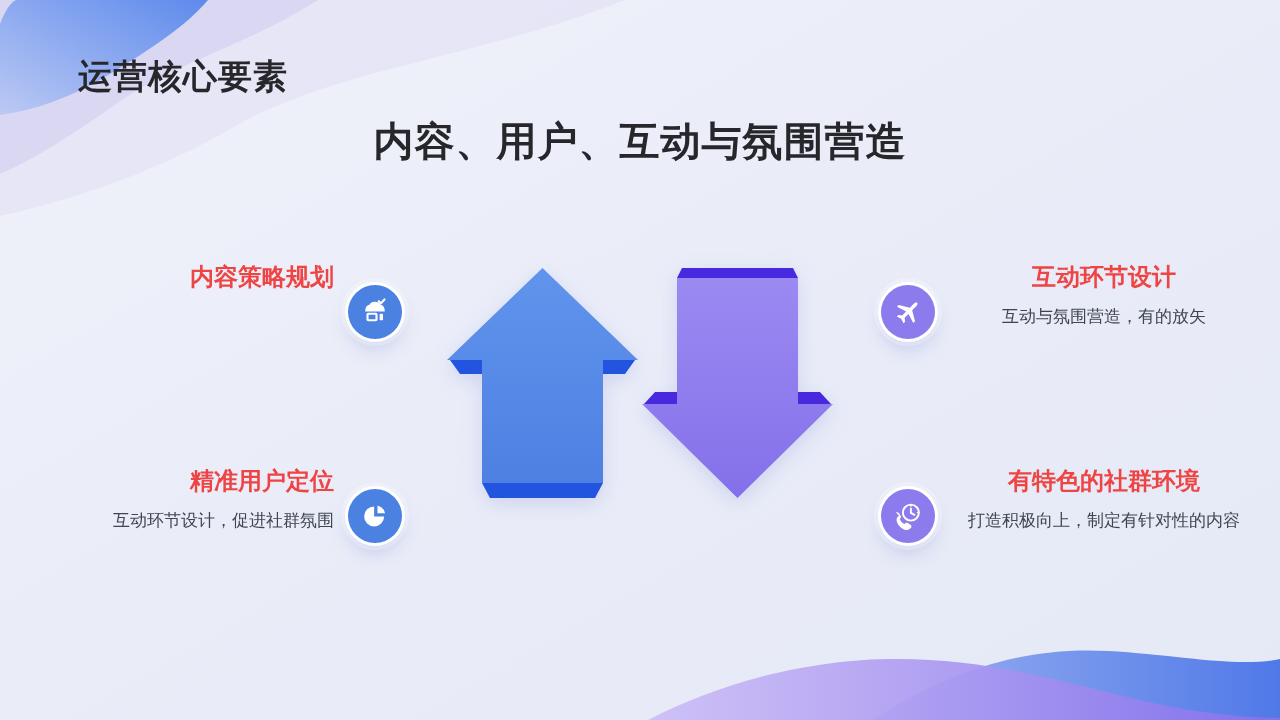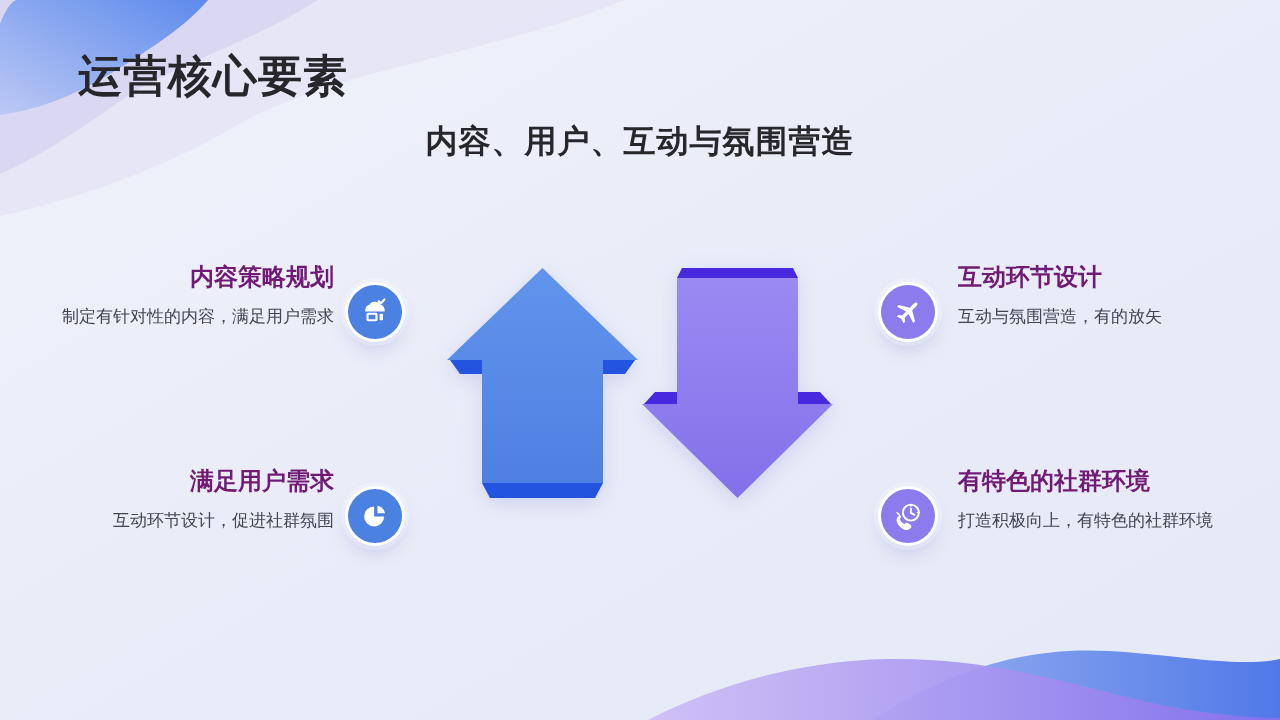--- a/index.html
+++ b/index.html
@@ -5,30 +5,30 @@
   html,body{margin:0;padding:0;}
   body{
     width:1280px;height:720px;overflow:hidden;
     font-family:"Liberation Sans","DejaVu Sans",sans-serif;
     background:linear-gradient(150deg,#f0f2fa 0%,#eaedf8 45%,#e5e9f6 100%);
   }
   .slide{position:relative;width:1280px;height:720px;}
   .bg-svg{position:absolute;left:0;top:0;width:1280px;height:720px;pointer-events:none;}
   .slide-title{
     position:absolute;left:78px;top:56px;margin:0;
-    font-size:44px;line-height:40px;font-weight:900;color:#26262b;letter-spacing:1px;
+    font-size:34px;line-height:40px;font-weight:900;color:#26262b;letter-spacing:1px;
   }
   .slide-subtitle{
     position:absolute;left:0;right:0;top:124px;margin:0;text-align:center;
-    font-size:32px;line-height:34px;font-weight:800;color:#26262b;letter-spacing:1px;
+    font-size:40px;line-height:34px;font-weight:800;color:#26262b;letter-spacing:1px;
   }
   .feature{position:absolute;width:272px;}
   .feature.left{text-align:right;}
-  .feature.right{width:292px;text-align:left;}
-  .f-title{font-size:24px;line-height:28px;font-weight:800;color:#701a75;}
+  .feature.right{width:292px;text-align:center;}
+  .f-title{font-size:24px;line-height:28px;font-weight:800;color:#ef4444;}
   .f-desc{margin-top:14px;font-size:17px;line-height:23px;color:#3f4552;}
   #f1{left:62px;top:263px;}
   #f2{left:62px;top:467px;}
   #f3{left:958px;top:263px;}
   #f4{left:958px;top:467px;}
   .badge{
     position:absolute;width:54px;height:54px;border-radius:50%;
     display:flex;align-items:center;justify-content:center;
     box-shadow:0 0 0 3px rgba(255,255,255,.95),0 0 0 7px rgba(255,255,255,.28),0 10px 18px rgba(96,110,205,.25);
   }
@@ -68,33 +68,32 @@
     <path d="M16,0 L208,0 C186,26 152,48 110,74 C72,97 36,110 0,115 L0,24 C5,11 10,3 16,0 Z" fill="url(#gTL)"></path>
     <path d="M872,720 C948,672 1022,646 1108,651 C1180,655 1238,668 1280,659 L1280,720 Z" fill="url(#gBB)"></path>
     <path d="M648,720 C706,690 790,661 888,659 C996,657 1082,688 1162,705 C1212,715 1256,718 1280,718 L1280,720 Z" fill="url(#gBP)" opacity="0.93"></path>
   </svg>
 
   <h1 class="slide-title">运营核心要素</h1>
   <h2 class="slide-subtitle">内容、用户、互动与氛围营造</h2>
 
   <div class="feature left" id="f1">
     <div class="f-title">内容策略规划</div>
-    <div class="f-desc">制定有针对性的内容，满足用户需求</div>
   </div>
   <div class="feature left" id="f2">
-    <div class="f-title">满足用户需求</div>
+    <div class="f-title">精准用户定位</div>
     <div class="f-desc">互动环节设计，促进社群氛围</div>
   </div>
   <div class="feature right" id="f3">
     <div class="f-title">互动环节设计</div>
     <div class="f-desc">互动与氛围营造，有的放矢</div>
   </div>
   <div class="feature right" id="f4">
     <div class="f-title">有特色的社群环境</div>
-    <div class="f-desc">打造积极向上，有特色的社群环境</div>
+    <div class="f-desc">打造积极向上，制定有针对性的内容</div>
   </div>
 
   <div class="badge blue" id="b1">
     <svg viewBox="0 0 24 24">
       <path d="M15,3.4 l1.7,1.7 L19.6,2" fill="none" stroke="#fff" stroke-width="1.7" stroke-linecap="round" stroke-linejoin="round"></path>
       <path d="M4.2,10.8 c0,-2.7 1.5,-4.3 3.4,-4.6 c0.6,-1.5 2.3,-2.5 4.4,-2.5 c2.1,0 3.8,1 4.4,2.5 c1.9,0.3 3.4,1.9 3.4,4.6 l0,0.8 l-15.6,0 z" fill="#fff"></path>
       <rect x="6" y="13.4" width="7.2" height="5.2" rx="0.6" fill="none" stroke="#fff" stroke-width="1.7"></rect>
       <rect x="15.7" y="13.4" width="2.7" height="5.2" rx="0.6" fill="#fff"></rect>
     </svg>
   </div>

